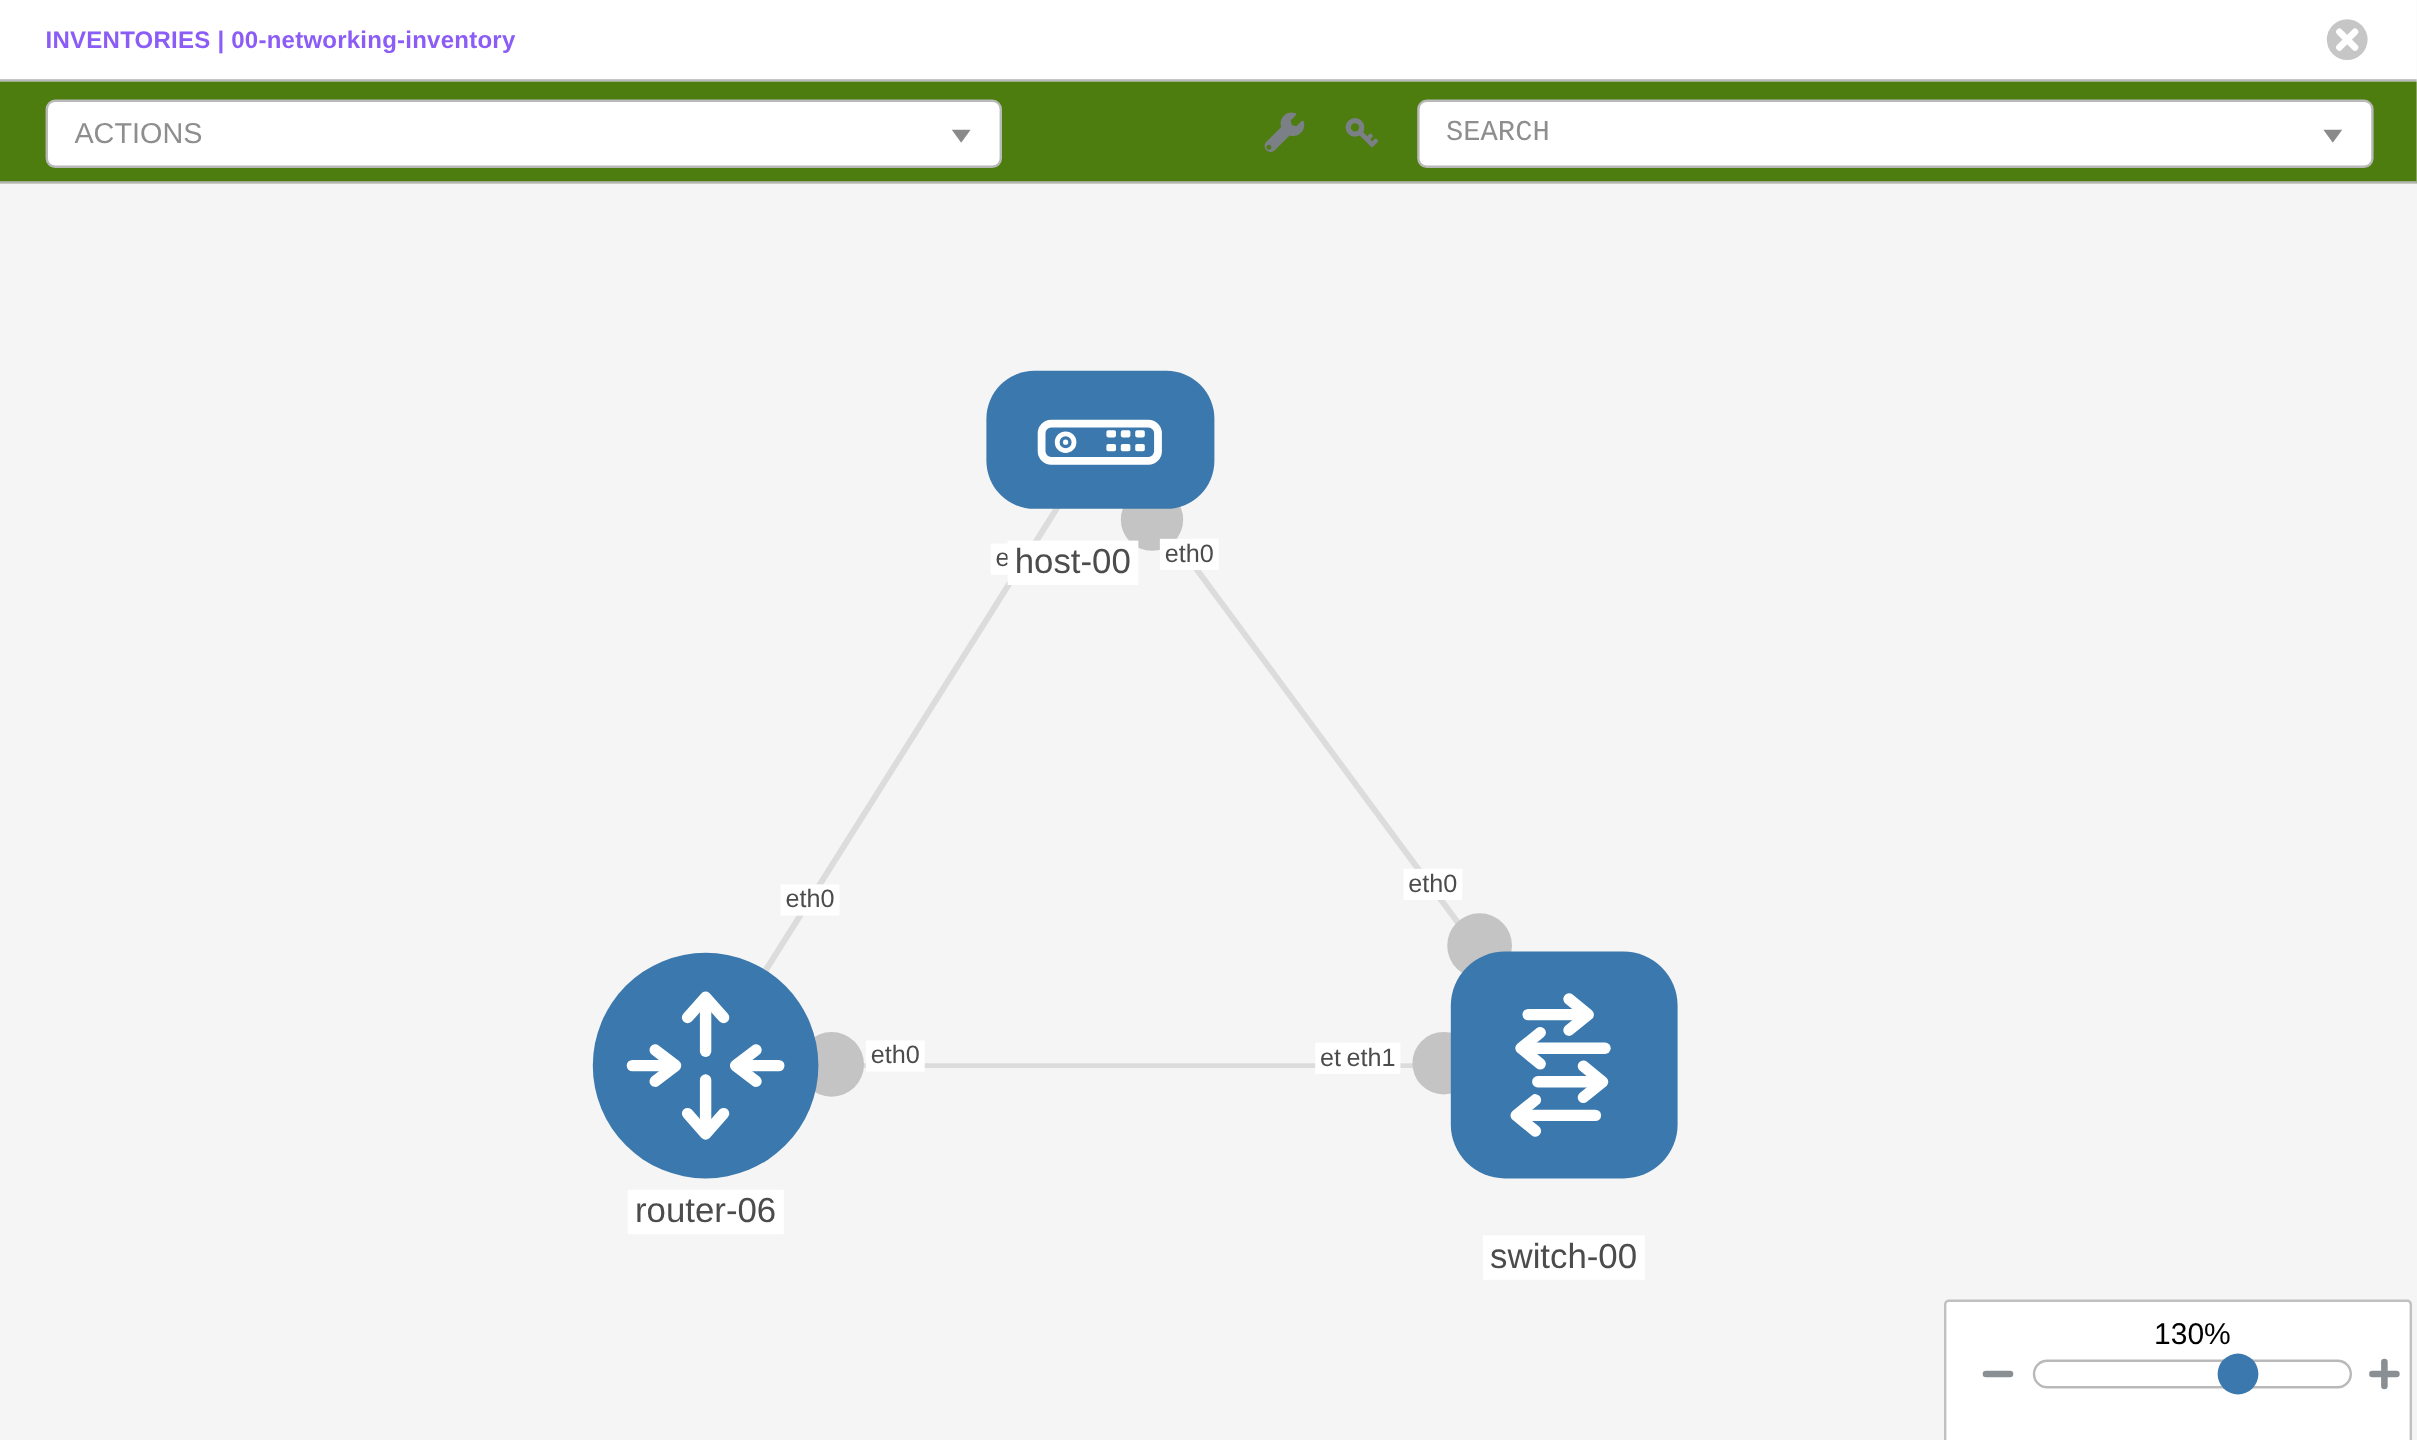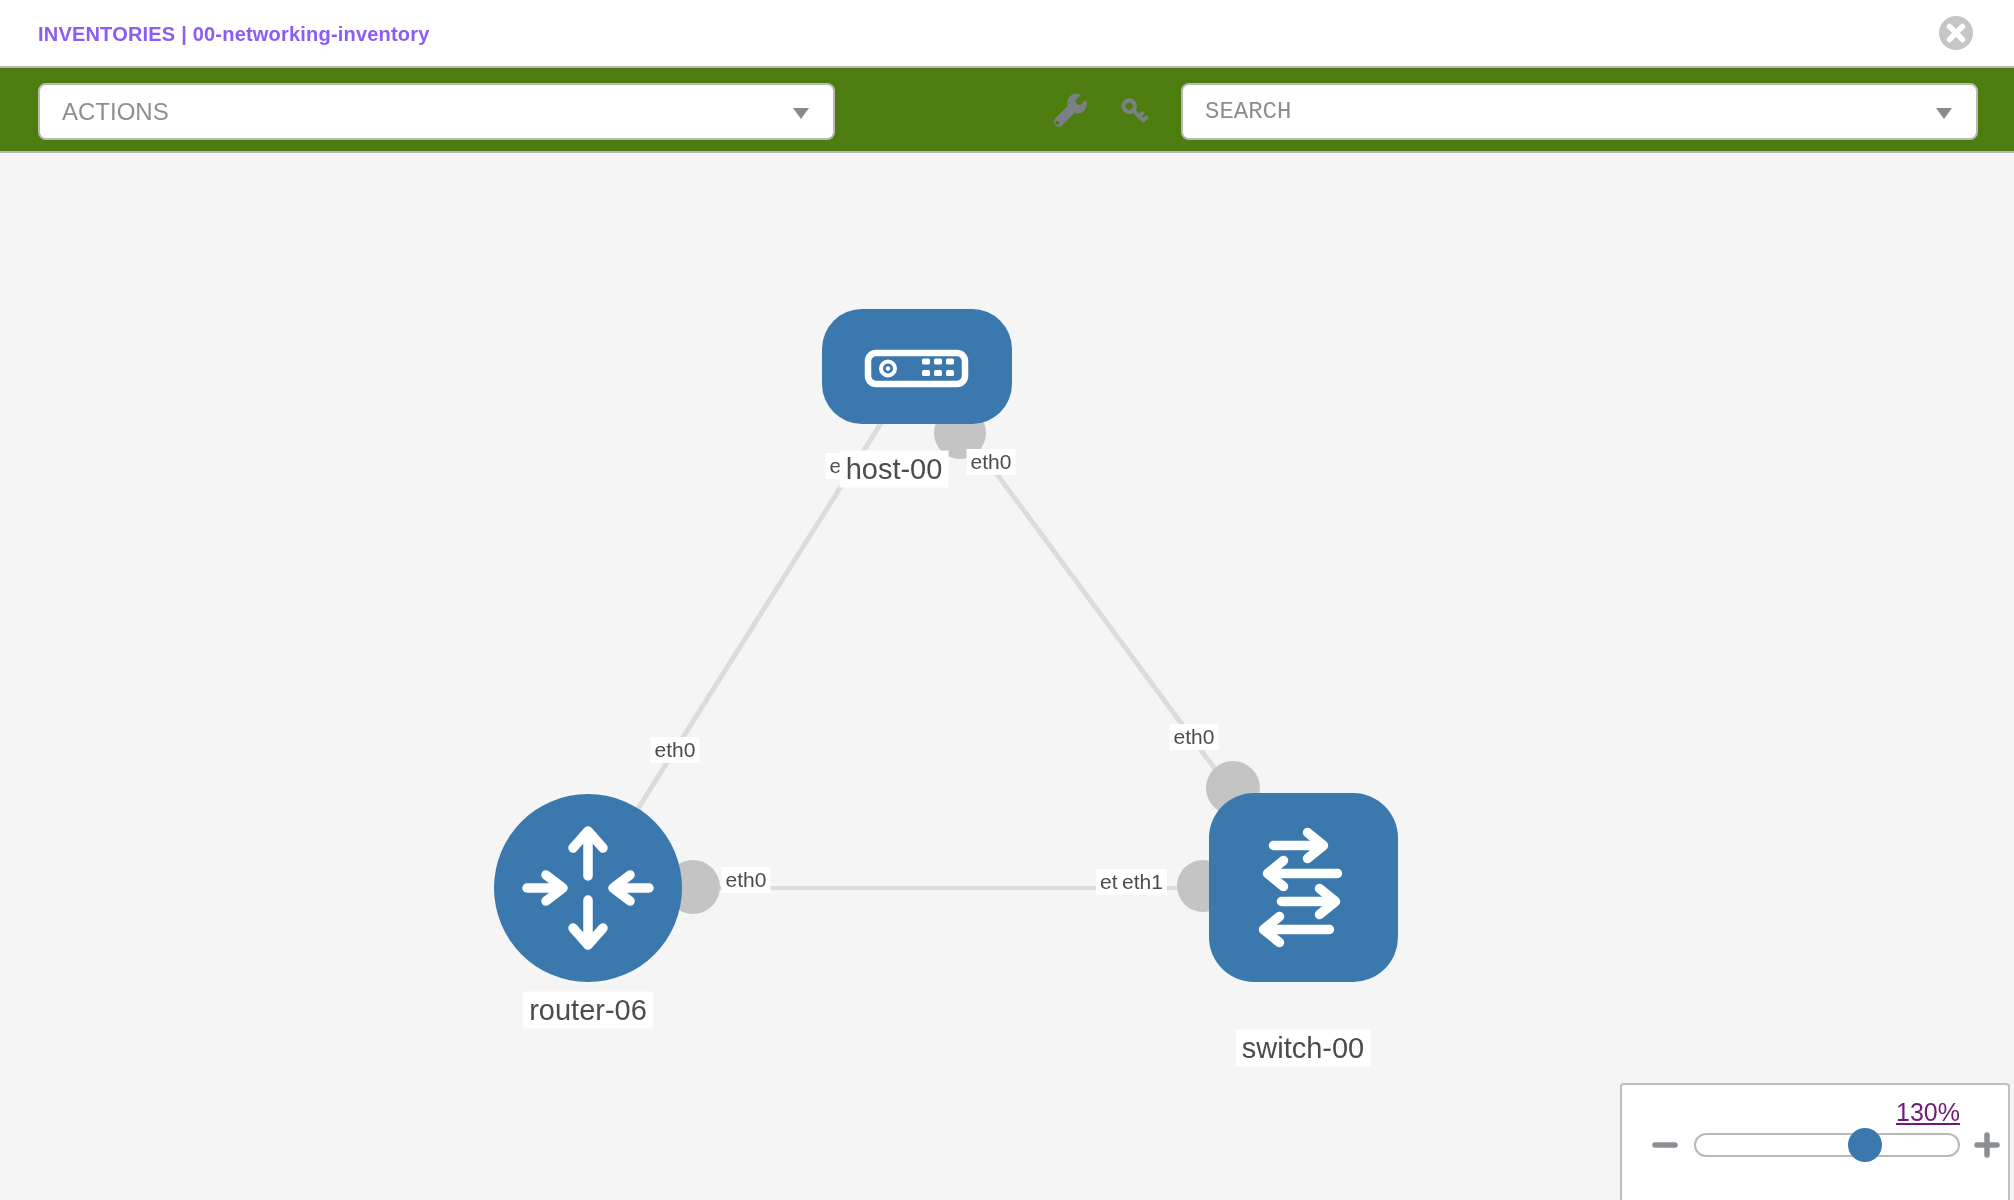--- a/index.html
+++ b/index.html
@@ -36,21 +36,21 @@
   .chip { position:absolute; transform:translate(-50%,-50%); background:#ffffff;
     color:#4c4c4c; white-space:nowrap; }
   .node-label { font-size:29px; padding:2px 6px; }
   .if-label { font-size:21px; padding:1px 4px; }
   .if-label.anchor-left { transform:translate(0,-50%); }
 
   
   .zoom-panel { position:absolute; left:1620px; top:1083px; width:390px; height:130px;
     background:#ffffff; border:2px solid #c0c0c0; border-radius:4px; }
   .zoom-percent { position:absolute; left:72px; top:12px; width:266px; height:30px;
-    line-height:30px; text-align:right; font-size:25px; color:#701a75;text-decoration:underline; }
+    line-height:30px; text-align:center; font-size:25px; color:#000000; }
   .zoom-track { position:absolute; left:72px; top:48px; width:266px; height:24px;
     background:#ffffff; border:2px solid #b9b9b9; border-radius:12px; cursor:pointer; }
   .zoom-knob { position:absolute; left:226px; top:43px; width:34px; height:34px;
     border-radius:50%; background:#3a78ad; cursor:grab; }
   .zoom-btn { position:absolute; width:34px; height:34px; border:none;
     background:transparent; cursor:pointer; }
   .zoom-minus { left:26px; top:43px; }
   .zoom-plus  { left:348px; top:43px; }
 </style>
 </head>

